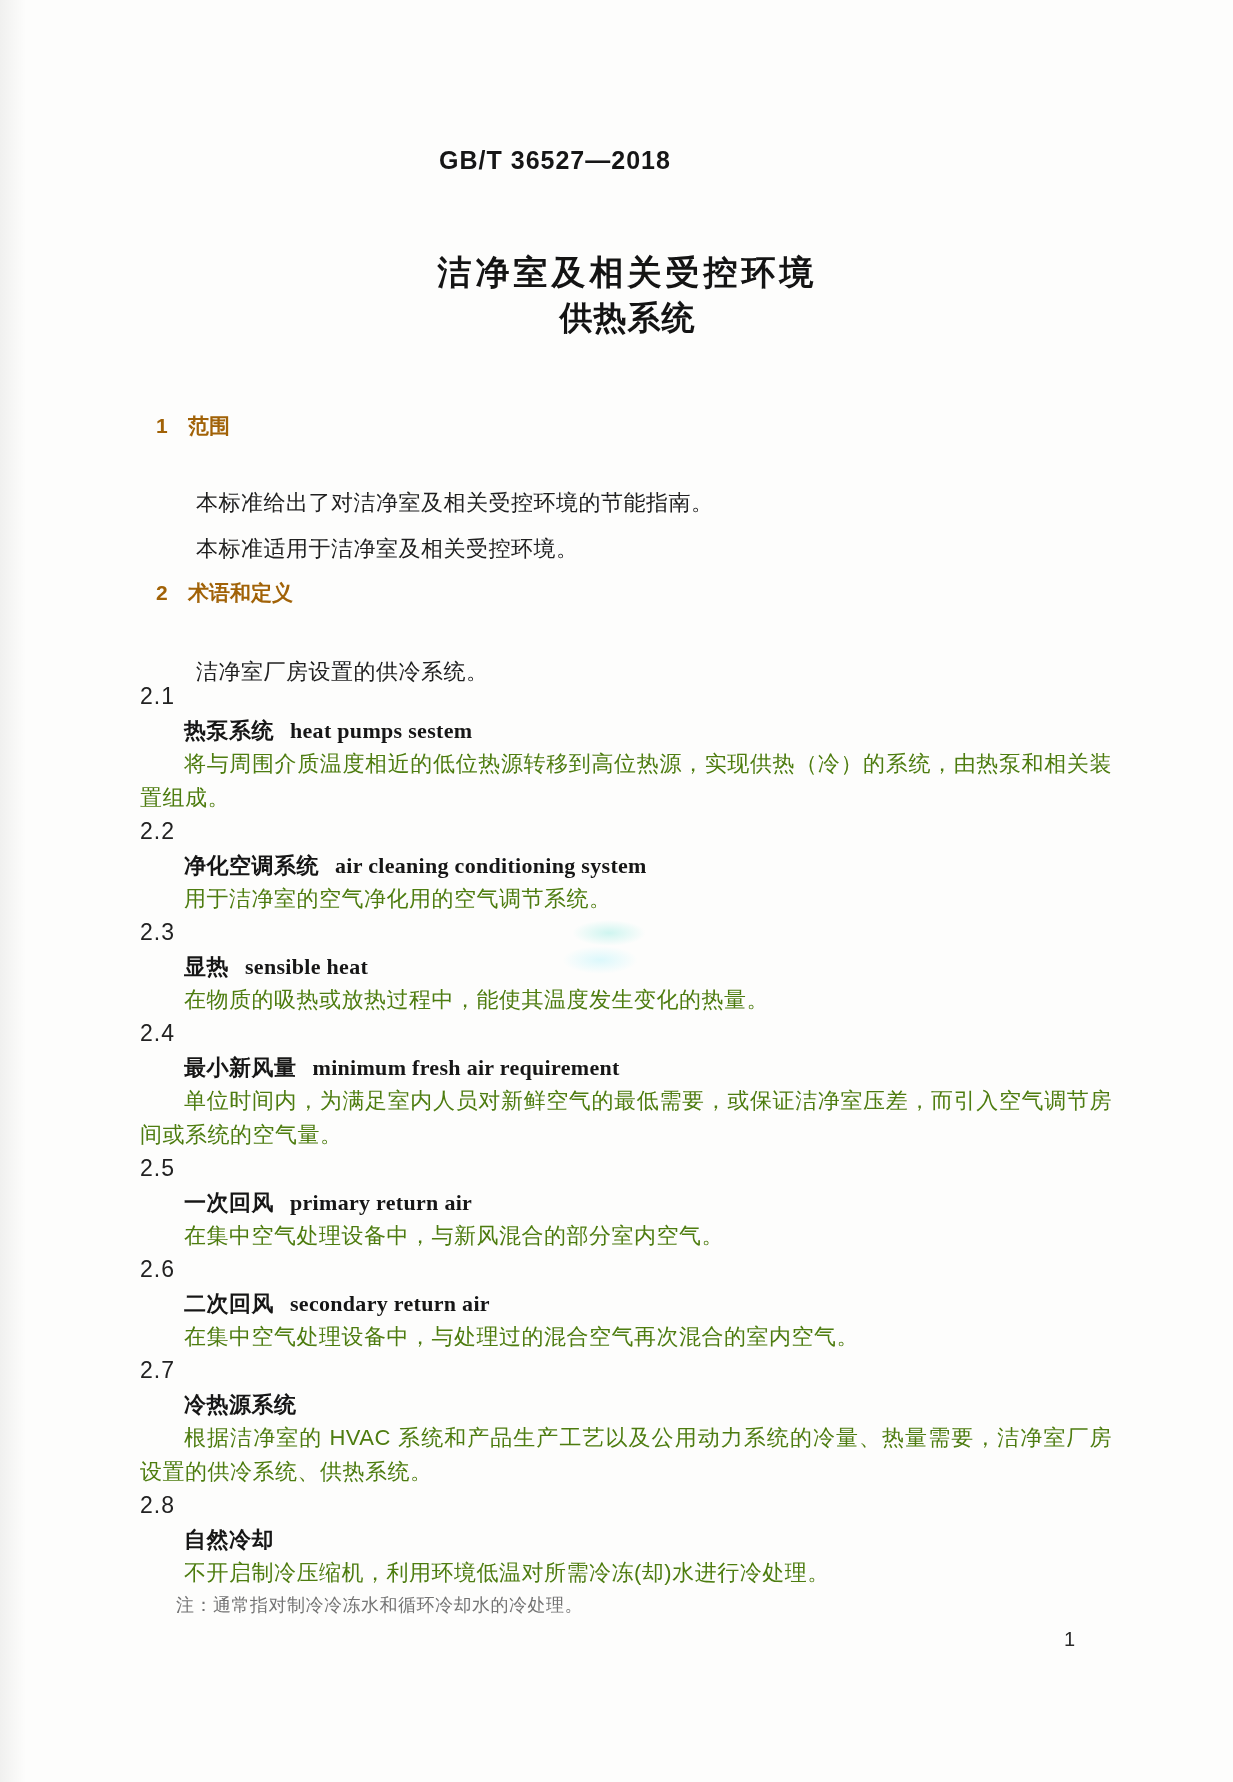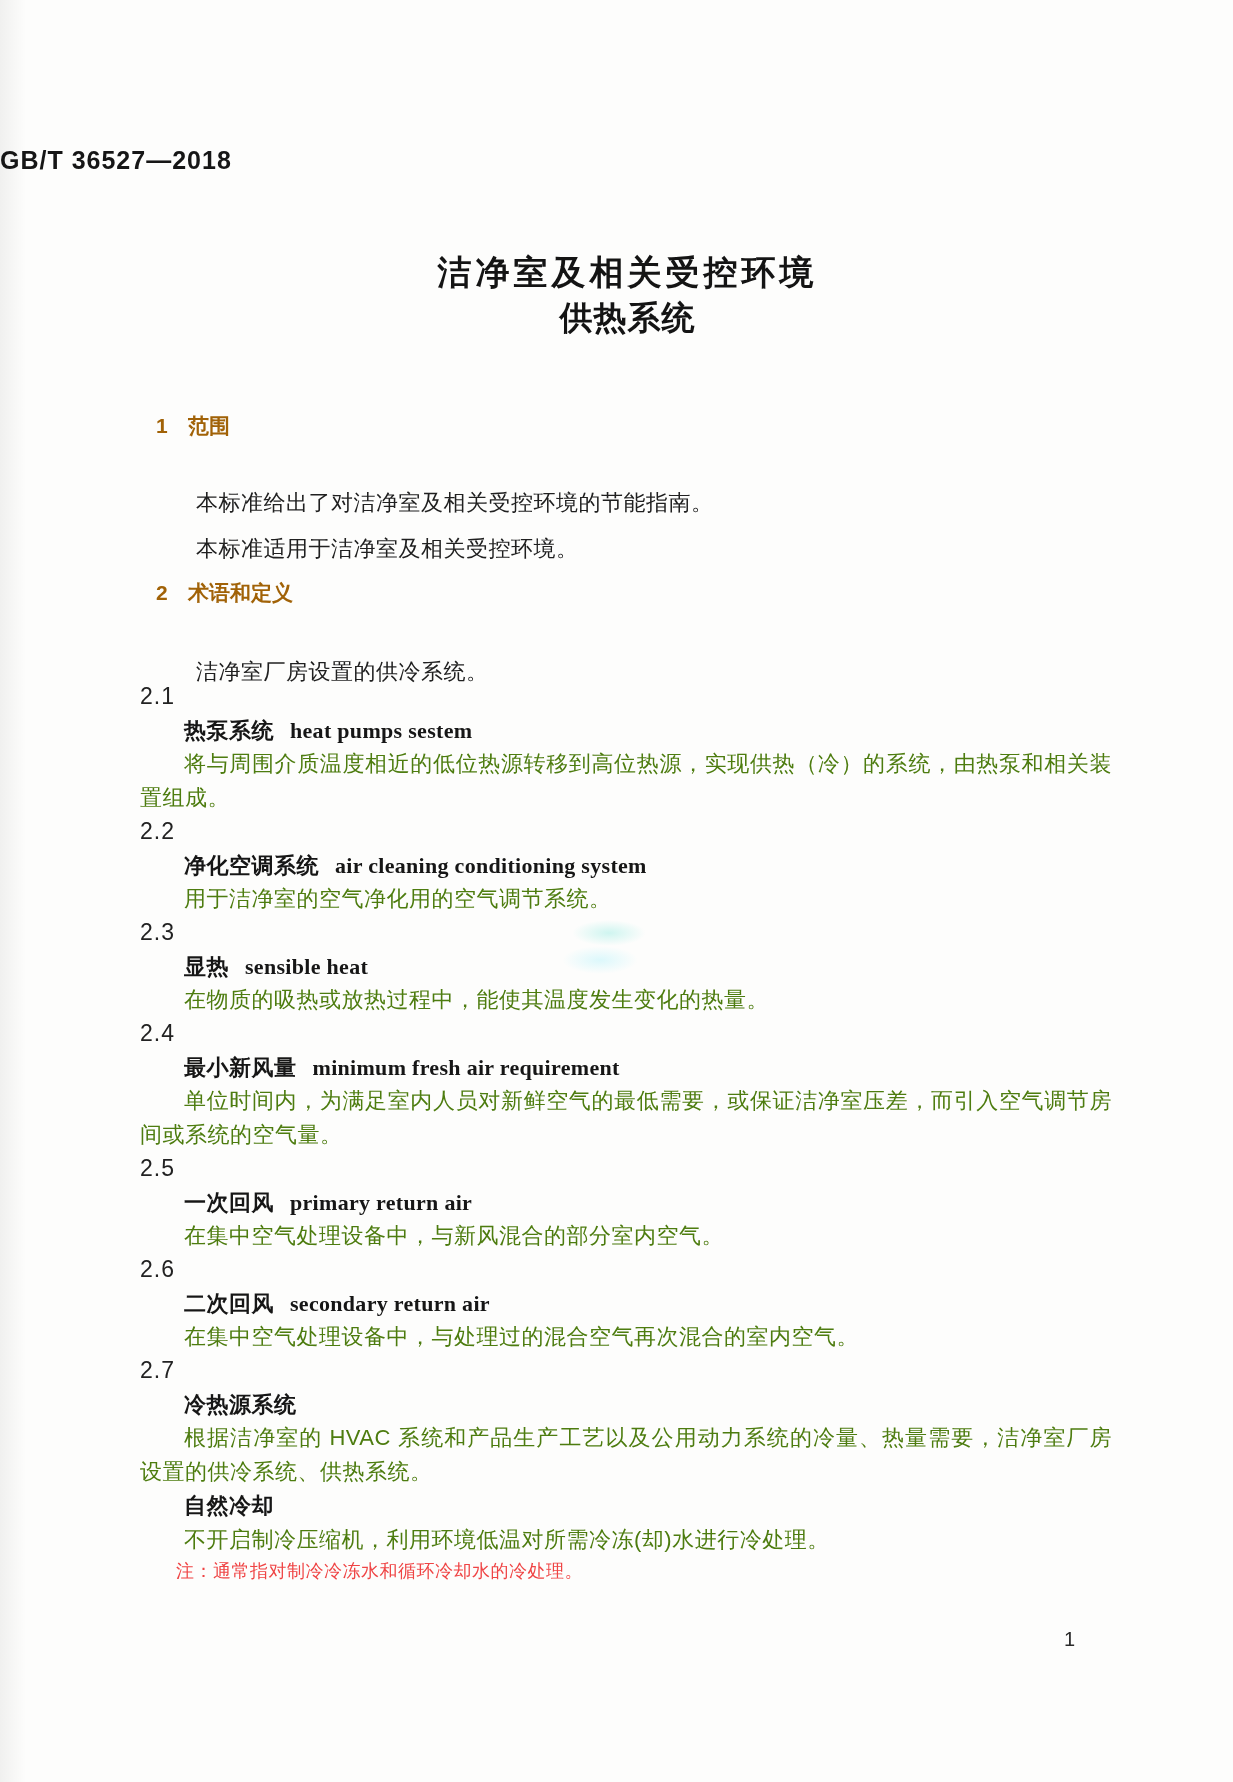--- a/index.html
+++ b/index.html
@@ -16,21 +16,21 @@
     color:#1b1b1b;
     overflow:hidden;
   }
   
   .edge-shade{
     position:absolute;left:0;top:0;width:26px;height:100%;
     background:linear-gradient(to right, rgba(0,0,0,0.05), rgba(0,0,0,0));
   }
   .doc-code{
     position:absolute;top:146px;left:0;width:1110px;
-    text-align:left;
+    text-align:center;
     font-size:25px;font-weight:bold;letter-spacing:1px;
     color:#161616;
   }
   .title-block{
     position:absolute;top:248px;left:140px;width:975px;
     text-align:center;font-weight:bold;color:#141414;
   }
   .title-line1{font-size:34px;letter-spacing:4px;line-height:48px;}
   .title-line2{font-size:33px;letter-spacing:1px;line-height:44px;}
   .h-section{
@@ -59,21 +59,21 @@
   .t-term .en{
     font-family:Liberation Serif, serif;
     font-weight:bold;margin-left:16px;letter-spacing:0.3px;
   }
   .t-def{
     margin:0;font-size:22px;line-height:33.7px;letter-spacing:0.5px;
     text-indent:2em;text-align:justify;color:#4d7c0f;
   }
   .t-note{
     margin:0;font-size:18px;line-height:30px;letter-spacing:0.5px;
-    text-indent:2em;color:#ef4444;
+    text-indent:2em;color:#737373;
   }
   .page-num{
     position:absolute;top:1628px;left:1064px;
     font-size:20px;color:#2a2a2a;
   }
   .smudge{
     position:absolute;border-radius:50%;
     pointer-events:none;
   }
   .smudge-1{
@@ -138,20 +138,21 @@
     <p class="t-def">在集中空气处理设备中，与新风混合的部分室内空气。</p>
 
     <div class="t-num">2.6</div>
     <div class="t-term"><span class="zh">二次回风</span><span class="en">secondary return air</span></div>
     <p class="t-def">在集中空气处理设备中，与处理过的混合空气再次混合的室内空气。</p>
 
     <div class="t-num">2.7</div>
     <div class="t-term"><span class="zh">冷热源系统</span></div>
     <p class="t-def">根据洁净室的 HVAC 系统和产品生产工艺以及公用动力系统的冷量、热量需要，洁净室厂房设置的供冷系统、供热系统。</p>
 
+    <div class="t-num">2.8</div>
     <div class="t-term"><span class="zh">自然冷却</span></div>
     <p class="t-def">不开启制冷压缩机，利用环境低温对所需冷冻(却)水进行冷处理。</p>
     <p class="t-note">注：通常指对制冷冷冻水和循环冷却水的冷处理。</p>
 
   </div>
 
   <div class="page-num">1</div>
 
   <div class="smudge smudge-1"></div>
   <div class="smudge smudge-2"></div>

